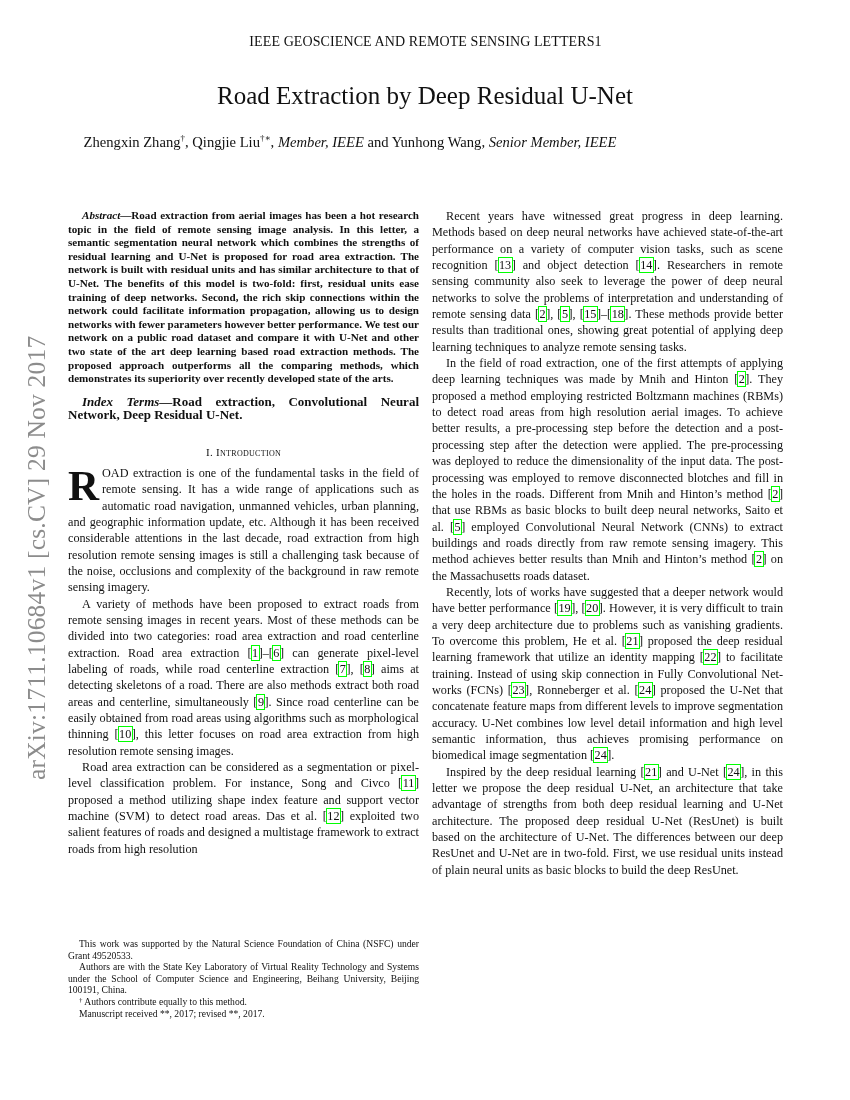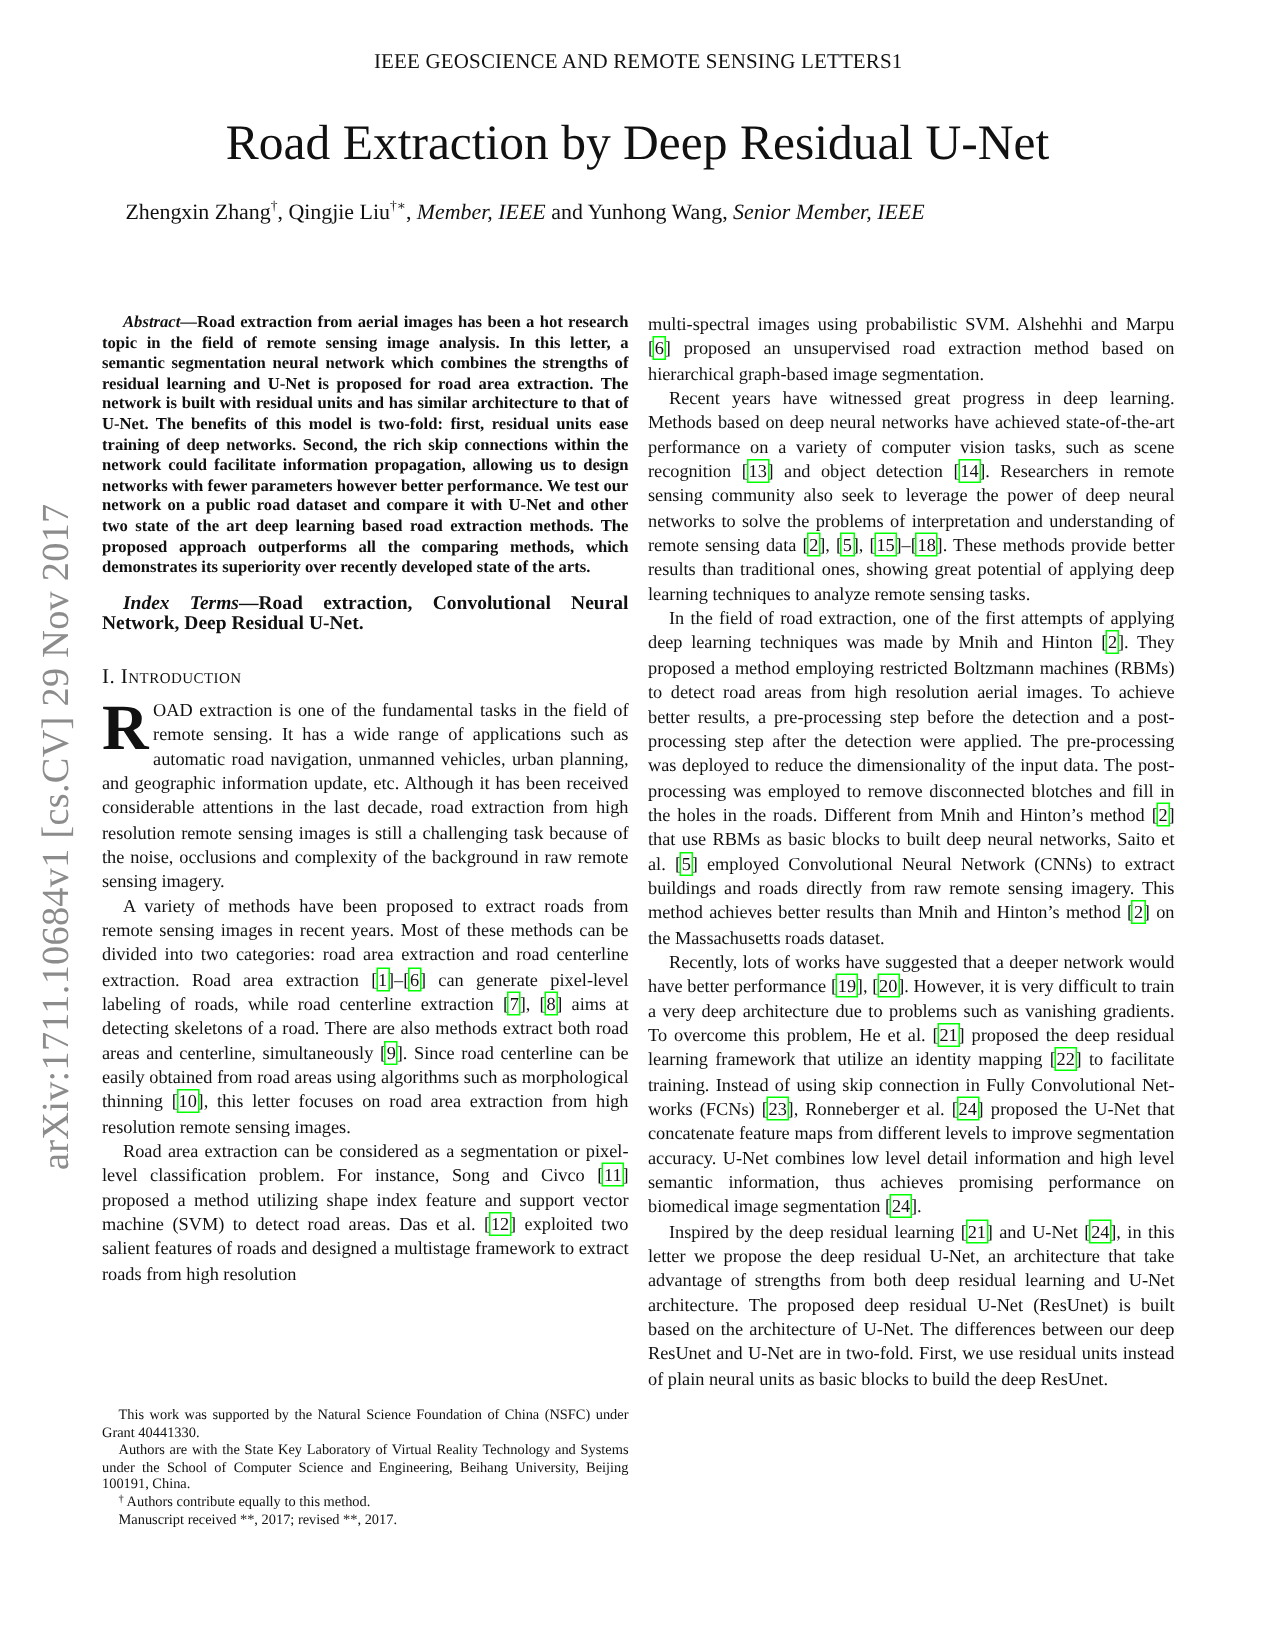--- a/index.html
+++ b/index.html
@@ -11,40 +11,40 @@
     position: absolute; top: 34px; left: 68px; width: 715px;
     font-size: 14px; letter-spacing: 0.1px; display: flex; justify-content: center;
   }
   .arxiv-stamp {
     position: absolute; left: 22px; top: 780px; transform-origin: left top;
     transform: rotate(-90deg); white-space: nowrap;
     font-size: 25.5px; color: #8c8c8c; letter-spacing: 0.2px;
   }
   .title {
     position: absolute; top: 76px; left: 0; width: 850px; text-align: center;
-    font-size: 33px; font-weight: normal; margin: 0; line-height: 40px;
+    font-size: 25px; font-weight: normal; margin: 0; line-height: 40px;
   }
   .authors {
     position: absolute; top: 132px; left: 0; width: 700px; text-align: center;
     font-size: 14.6px; line-height: 20px;
   }
   .authors sup { font-size: 9px; vertical-align: 6px; line-height: 0; }
   .authors i { font-style: italic; }
 
   .col { position: absolute; width: 351px; text-align: justify; hyphens: manual; }
   .col-left { left: 68px; top: 209px; }
   .col-right { left: 432px; top: 208px; }
 
   .abstract { font-size: 11.1px; line-height: 13.6px; font-weight: bold; text-indent: 14px; margin: 0; }
   .abstract .lead { font-style: italic; font-weight: bold; }
   .index-terms { font-size: 13px; line-height: 13.6px; font-weight: bold; text-indent: 14px; margin: 9px 0 0 0; }
   .index-terms .lead { font-style: italic; }
 
   .section-heading {
-    font-size: 14px; margin: 22px 0 5px 0; line-height: 16px; font-weight: normal;
+    text-align: center; font-size: 11px; margin: 22px 0 5px 0; line-height: 16px; font-weight: normal;
     letter-spacing: 0.3px;
   }
   .section-heading .sc { font-variant: small-caps; }
 
   .para { font-size: 12.2px; line-height: 16.35px; margin: 0; text-indent: 14px; }
   .para.first { text-indent: 0; }
   .dropcap {
     float: left; font-size: 43px; line-height: 33px; font-weight: bold; margin: 3px 3px -2px 0; padding-top: 1px;
   }
   .cite {
@@ -79,28 +79,27 @@
   <h2 class="section-heading"><span>I. </span><span class="sc">Introduction</span></h2>
 
   <p class="para first"><span class="dropcap">R</span><span>OAD extraction is one of the fundamental tasks in the field of remote sensing. It has a wide range of applications such as automatic road navigation, unmanned vehicles, urban planning, and geographic information update, etc. Although it has been received considerable attentions in the last decade, road extraction from high resolution remote sensing images is still a challenging task because of the noise, occlusions and complexity of the background in raw remote sensing imagery.</span></p>
 
   <p class="para"><span>A variety of methods have been proposed to extract roads from remote sensing images in recent years. Most of these methods can be divided into two categories: road area extrac­tion and road centerline extraction. Road area extraction [</span><a class="cite">1</a><span>]–[</span><a class="cite">6</a><span>] can generate pixel-level labeling of roads, while road centerline extraction [</span><a class="cite">7</a><span>], [</span><a class="cite">8</a><span>] aims at detecting skeletons of a road. There are also methods extract both road areas and centerline, simultaneously [</span><a class="cite">9</a><span>]. Since road centerline can be easily obtained from road areas using algorithms such as morphological thinning [</span><a class="cite">10</a><span>], this letter focuses on road area extraction from high resolution remote sensing images.</span></p>
 
   <p class="para"><span>Road area extraction can be considered as a segmentation or pixel-level classification problem. For instance, Song and Civco [</span><a class="cite">11</a><span>] proposed a method utilizing shape index feature and support vector machine (SVM) to detect road areas. Das et al. [</span><a class="cite">12</a><span>] exploited two salient features of roads and designed a multistage framework to extract roads from high resolution</span></p>
 </div>
 
 <div class="footnotes">
-  <p>This work was supported by the Natural Science Foundation of China (NSFC) under Grant 40441330.</p>
+  <p>This work was supported by the Natural Science Foundation of China (NSFC) under Grant 49520533.</p>
   <p>Authors are with the State Key Laboratory of Virtual Reality Technology and Systems under the School of Computer Science and Engineering, Beihang University, Beijing 100191, China.</p>
   <p><sup>†</sup><span> Authors contribute equally to this method.</span></p>
   <p>Manuscript received **, 2017; revised **, 2017.</p>
 </div>
 
 <div class="col col-right">
-  <p class="para first"><span>multi-spectral images using probabilistic SVM. Alshehhi and Marpu [</span><a class="cite">6</a><span>] proposed an unsupervised road extraction method based on hierarchical graph-based image segmentation.</span></p>
 
   <p class="para"><span>Recent years have witnessed great progress in deep learning. Methods based on deep neural networks have achieved state-of-the-art performance on a variety of computer vision tasks, such as scene recognition [</span><a class="cite">13</a><span>] and object detection [</span><a class="cite">14</a><span>]. Re­searchers in remote sensing community also seek to leverage the power of deep neural networks to solve the problems of interpretation and understanding of remote sensing data [</span><a class="cite">2</a><span>], [</span><a class="cite">5</a><span>], [</span><a class="cite">15</a><span>]–[</span><a class="cite">18</a><span>]. These methods provide better results than traditional ones, showing great potential of applying deep learning techniques to analyze remote sensing tasks.</span></p>
 
   <p class="para"><span>In the field of road extraction, one of the first attempts of applying deep learning techniques was made by Mnih and Hinton [</span><a class="cite">2</a><span>]. They proposed a method employing restricted Boltzmann machines (RBMs) to detect road areas from high resolution aerial images. To achieve better results, a pre-processing step before the detection and a post-processing step after the detection were applied. The pre-processing was deployed to reduce the dimensionality of the input data. The post-processing was employed to remove disconnected blotches and fill in the holes in the roads. Different from Mnih and Hinton’s method [</span><a class="cite">2</a><span>] that use RBMs as basic blocks to built deep neural networks, Saito et al. [</span><a class="cite">5</a><span>] employed Convolutional Neural Network (CNNs) to extract buildings and roads directly from raw remote sensing imagery. This method achieves better results than Mnih and Hinton’s method [</span><a class="cite">2</a><span>] on the Massachusetts roads dataset.</span></p>
 
   <p class="para"><span>Recently, lots of works have suggested that a deeper network would have better performance [</span><a class="cite">19</a><span>], [</span><a class="cite">20</a><span>]. However, it is very difficult to train a very deep architecture due to problems such as vanishing gradients. To overcome this problem, He et al. [</span><a class="cite">21</a><span>] proposed the deep residual learning framework that utilize an identity mapping [</span><a class="cite">22</a><span>] to facilitate training. Instead of using skip connection in Fully Convolutional Net­works (FCNs) [</span><a class="cite">23</a><span>], Ronneberger et al. [</span><a class="cite">24</a><span>] proposed the U-Net that concatenate feature maps from different levels to improve segmentation accuracy. U-Net combines low level detail information and high level semantic information, thus achieves promising performance on biomedical image segmen­tation [</span><a class="cite">24</a><span>].</span></p>
 
   <p class="para"><span>Inspired by the deep residual learning [</span><a class="cite">21</a><span>] and U-Net [</span><a class="cite">24</a><span>], in this letter we propose the deep residual U-Net, an ar­chitecture that take advantage of strengths from both deep residual learning and U-Net architecture. The proposed deep residual U-Net (ResUnet) is built based on the architecture of U-Net. The differences between our deep ResUnet and U-Net are in two-fold. First, we use residual units instead of plain neural units as basic blocks to build the deep ResUnet.</span></p>
 </div>
 

